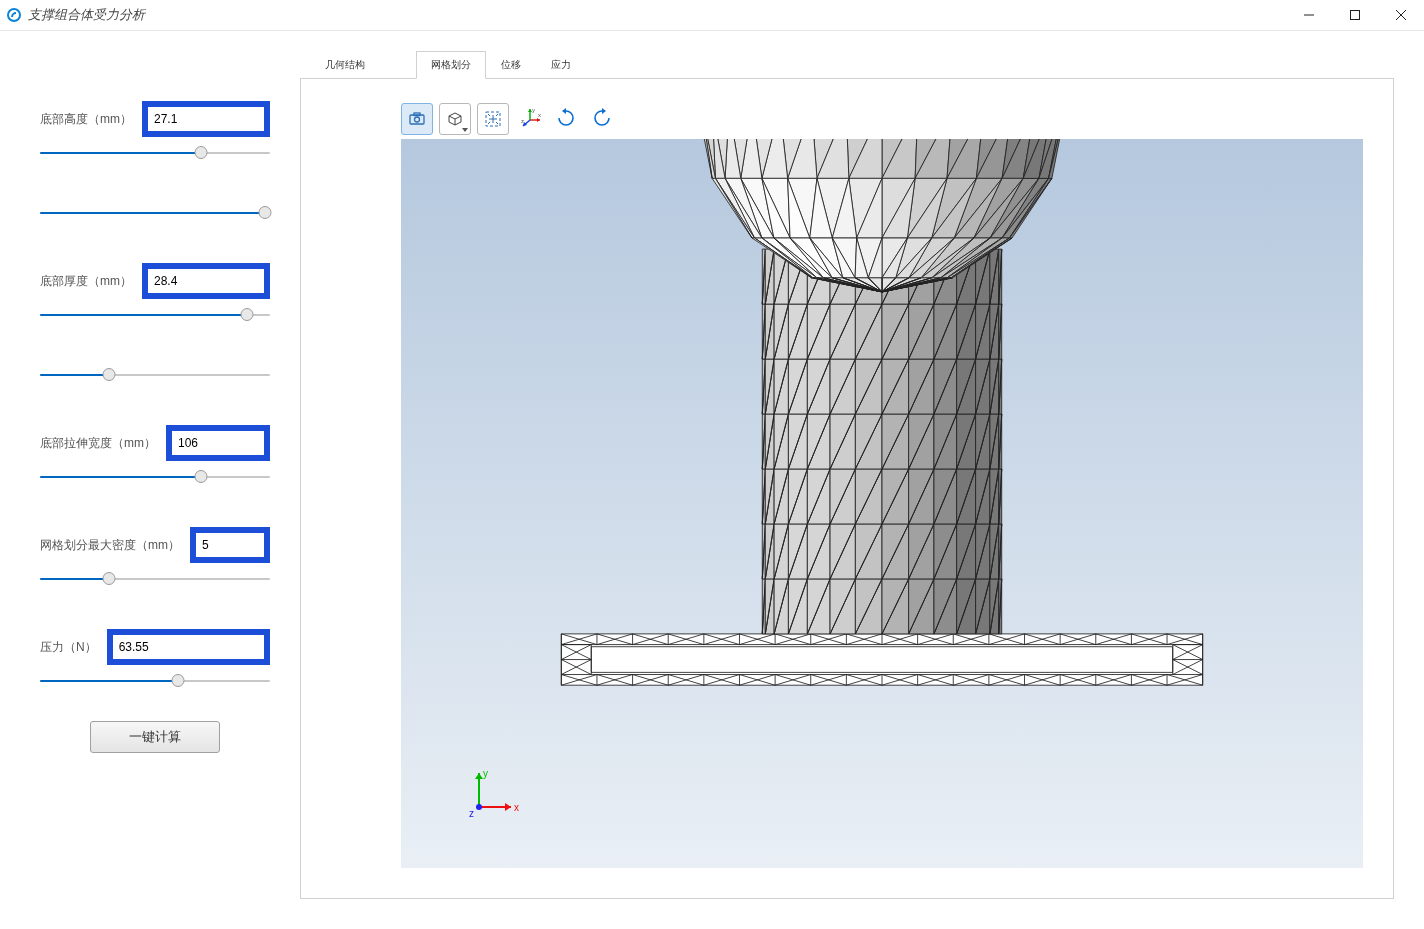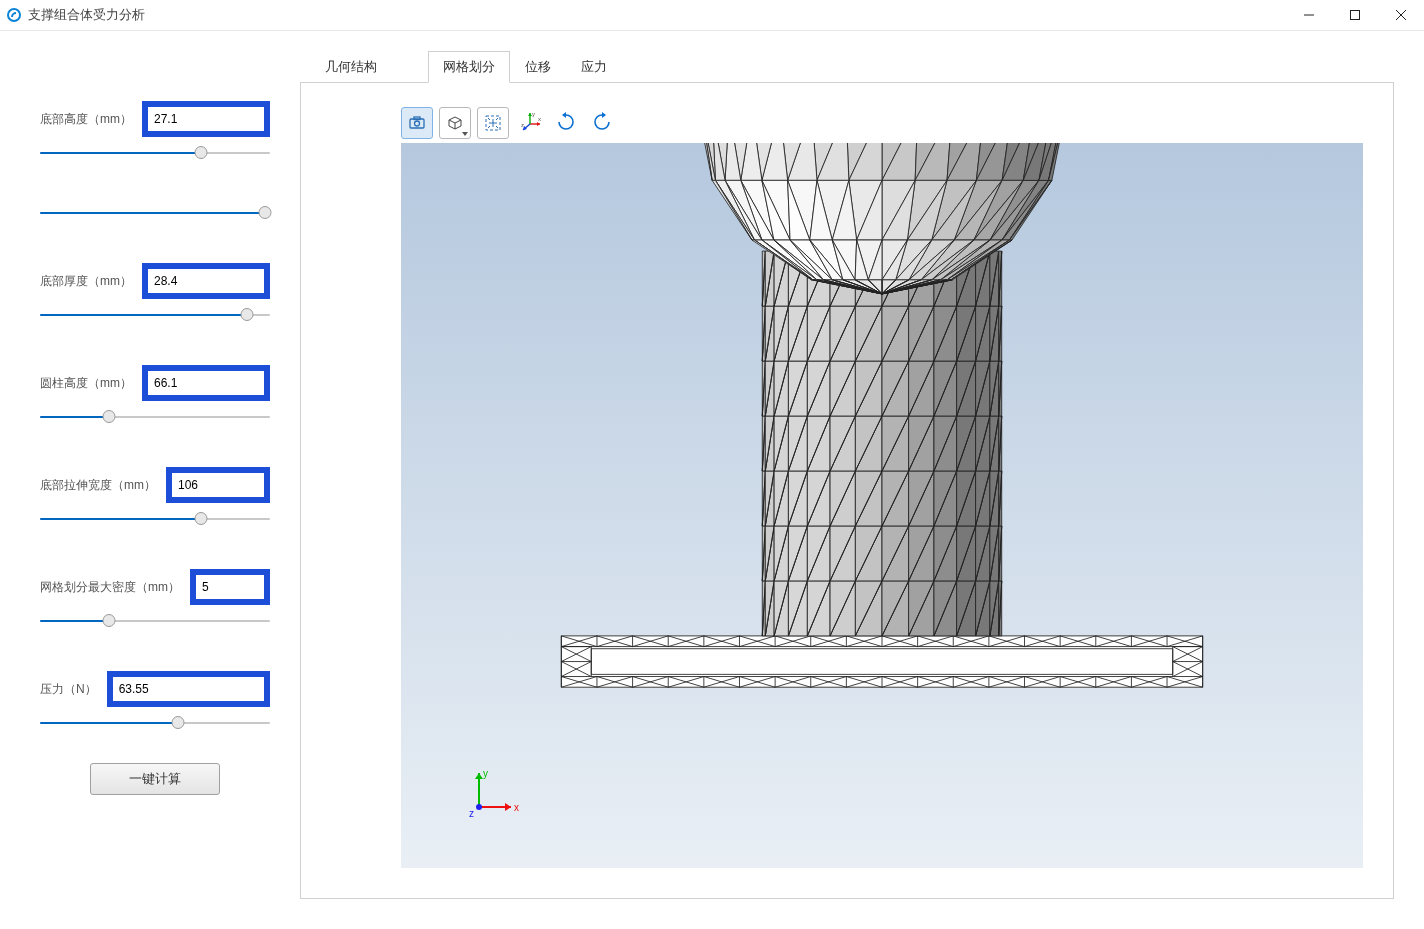--- a/index.html
+++ b/index.html
@@ -1,35 +1,35 @@
 <!DOCTYPE html>
 <html><head>
 <meta charset="utf-8">
 <style>
   html,body{margin:0;padding:0;font-family:"Microsoft YaHei","Segoe UI",sans-serif;font-size:13px;color:#333;background:#fff;user-select:none;}
   .window{width:1424px;height:929px;display:flex;flex-direction:column;}
   .titlebar{height:30px;display:flex;align-items:center;border-bottom:1px solid #e8e8e8;}
   .titlebar .icon{width:16px;height:16px;margin:0 6px;display:flex;align-items:center;justify-content:center;}
-  .titlebar .title{flex:0 0 auto;font-size:13px;color:#444;}
+  .titlebar .title{flex:0 0 auto;font-size:13px;color:#444;font-style:italic;}
   .titlebar .spacer{flex:1;}
   .winbtn{width:46px;height:30px;display:flex;align-items:center;justify-content:center;color:#222;}
   .body{flex:1;display:flex;}
   .sidebar{width:300px;padding:30px 30px 0 40px;box-sizing:border-box;}
   .param{margin-bottom:28px;margin-top:40px;}
   .param .row{display:flex;align-items:center;gap:10px;}
   .param label{font-size:12px;color:#555;white-space:nowrap;}
   .param input[type=text]{flex:1;min-width:0;height:24px;border:6px solid #1d4ed8;padding:0 6px;font-size:12px;}
   .slider{position:relative;height:20px;margin-top:6px;}
   .track{position:absolute;left:0;right:0;top:9px;height:2px;background:#c8c8c8;border-radius:2px;}
   .fill{position:absolute;left:0;top:9px;height:2px;background:#0067c0;border-radius:2px;}
   .thumb{position:absolute;top:3px;width:11px;height:11px;border-radius:50%;background:#e8e8e8;border:1px solid #9a9a9a;transform:translateX(-50%);}
   .bigbtn{display:block;margin:30px auto 0;width:130px;height:32px;border:1px solid #a0a0a0;border-radius:3px;background:linear-gradient(#f7f7f7,#e4e4e4);font-size:13px;color:#333;cursor:pointer;}
   .main{flex:1;padding:20px 30px 30px 0;display:flex;flex-direction:column;}
   .tabs{display:flex;align-items:flex-end;padding-left:10px;}
-  .tab{padding:6px 14px;font-size:13px;color:#333;border:1px solid transparent;cursor:pointer;font-family:Liberation Serif, serif;}
+  .tab{padding:6px 14px;font-size:10px;color:#333;border:1px solid transparent;cursor:pointer;font-family:Liberation Serif, serif;}
   .tab.active{border:1px solid #d0d0d0;border-bottom:1px solid #fff;background:#fff;position:relative;z-index:2;margin-left:36px;}
   .viewer{flex:1;border:1px solid #d0d0d0;margin-top:-1px;background:#fff;position:relative;padding:30px 100px 30px 100px;box-sizing:border-box;}
   .toolbar{position:absolute;left:100px;top:24px;display:flex;gap:6px;z-index:5;}
   .tbtn{width:30px;height:30px;border:1px solid #b8b8b8;border-radius:3px;background:#fff;display:flex;align-items:center;justify-content:center;cursor:pointer;}
   .tbtn.pressed{background:#dceaf7;border-color:#7fb2e5;}
   .tbtn.plain{border:none;background:transparent;}
   .canvas{position:absolute;left:100px;right:30px;top:60px;bottom:30px;background:linear-gradient(#b5c8de,#e9eff5);overflow:hidden;}
   .triad{position:absolute;left:60px;bottom:40px;}
 </style>
 </head>
@@ -88,24 +88,20 @@
     <label>底部厚度（mm）</label>
     <input type="text" value="28.4" style="">
   </div>
   <div class="slider">
     <div class="track"></div>
             <div class="fill" style="width:90%"></div>
             <div class="thumb" style="left:90%"></div>
   </div>
         </div>
         <div class="param">
-          <div class="row">
-    <label>圆柱高度（mm）</label>
-    <input type="text" value="66.1" style="">
-  </div>
   <div class="slider">
     <div class="track"></div>
             <div class="fill" style="width:30%"></div>
             <div class="thumb" style="left:30%"></div>
   </div>
         </div>
         <div class="param">
           <div class="row">
     <label>底部拉伸宽度（mm）</label>
     <input type="text" value="106" style="">

